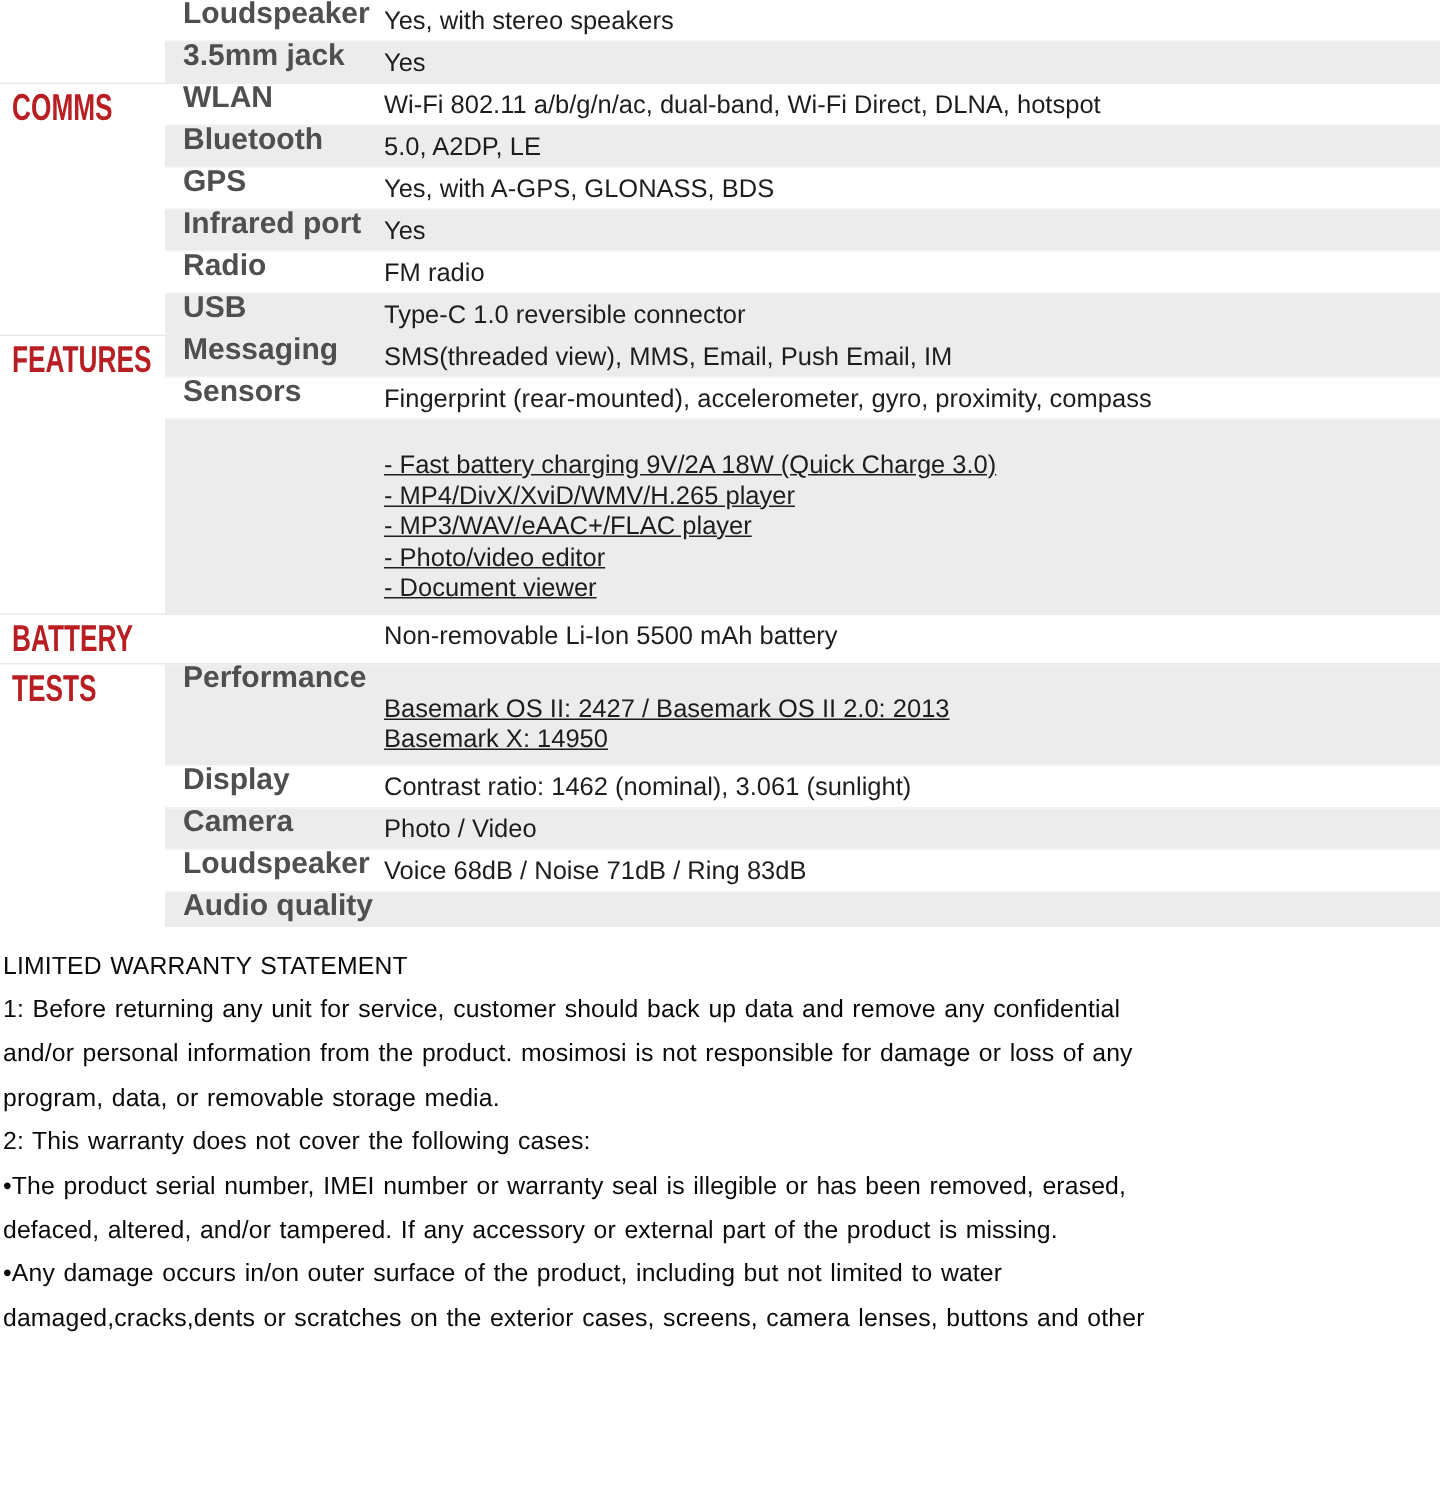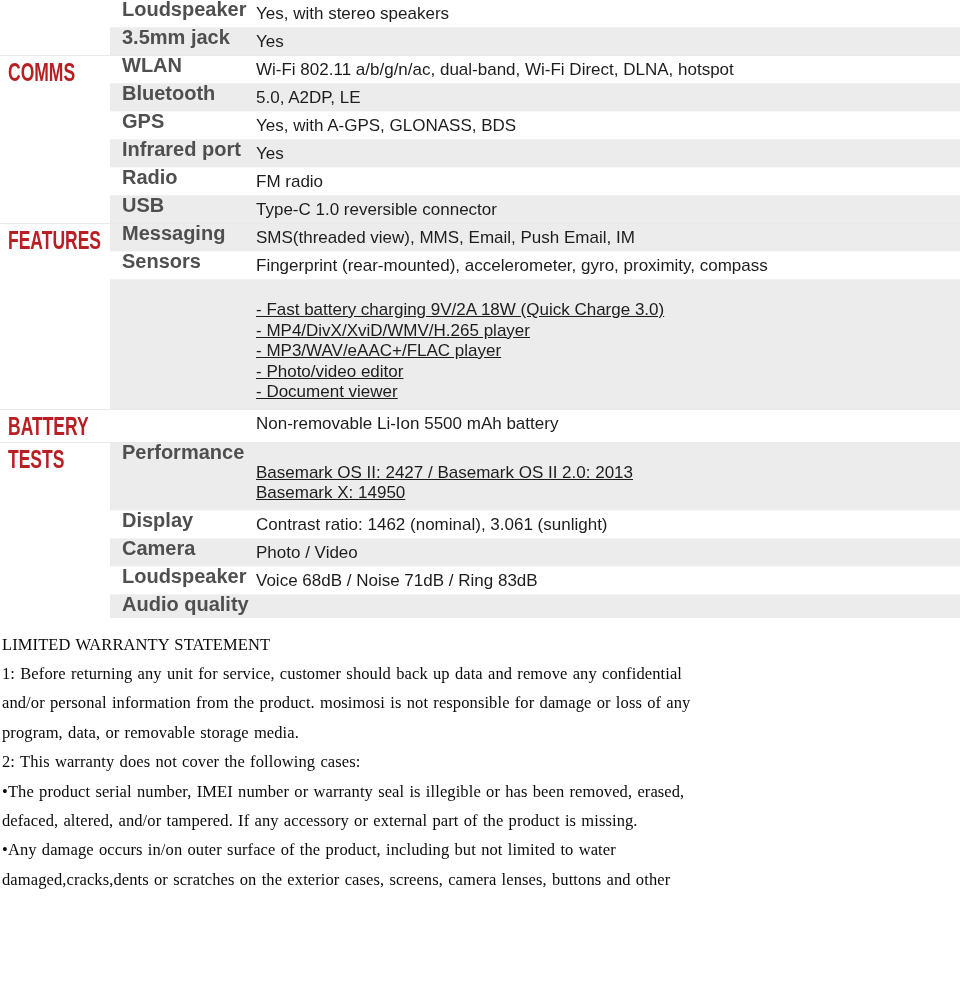--- a/index.html
+++ b/index.html
@@ -33,21 +33,21 @@
     font-size: 17px; line-height: 19px; color: #1d1d1d;
   }
   .row.tall { min-height: 32px; align-items: flex-start; }
   .row.multiline .cell-value { padding-top: 20px; padding-bottom: 6px; text-decoration: underline; }
   .row.multiline .line { line-height: 20.5px; }
   .warranty {
     margin-top: 12px; padding: 0 20px 0 2px;
     font-size: 16.5px; line-height: 29.4px; color: #0a0a0a;
     word-spacing: 1px; letter-spacing: 0.1px;
   }
-  .warranty .w-line { white-space: nowrap; font-family: Liberation Serif, serif; }
+  .warranty .w-line { white-space: nowrap; }
 </style>
 </head>
 <body>
 
 <div class="spec-table">
 
   <div class="section">
     <div class="rows">
       <div class="row">
         <div class="cell-label">Loudspeaker</div>

